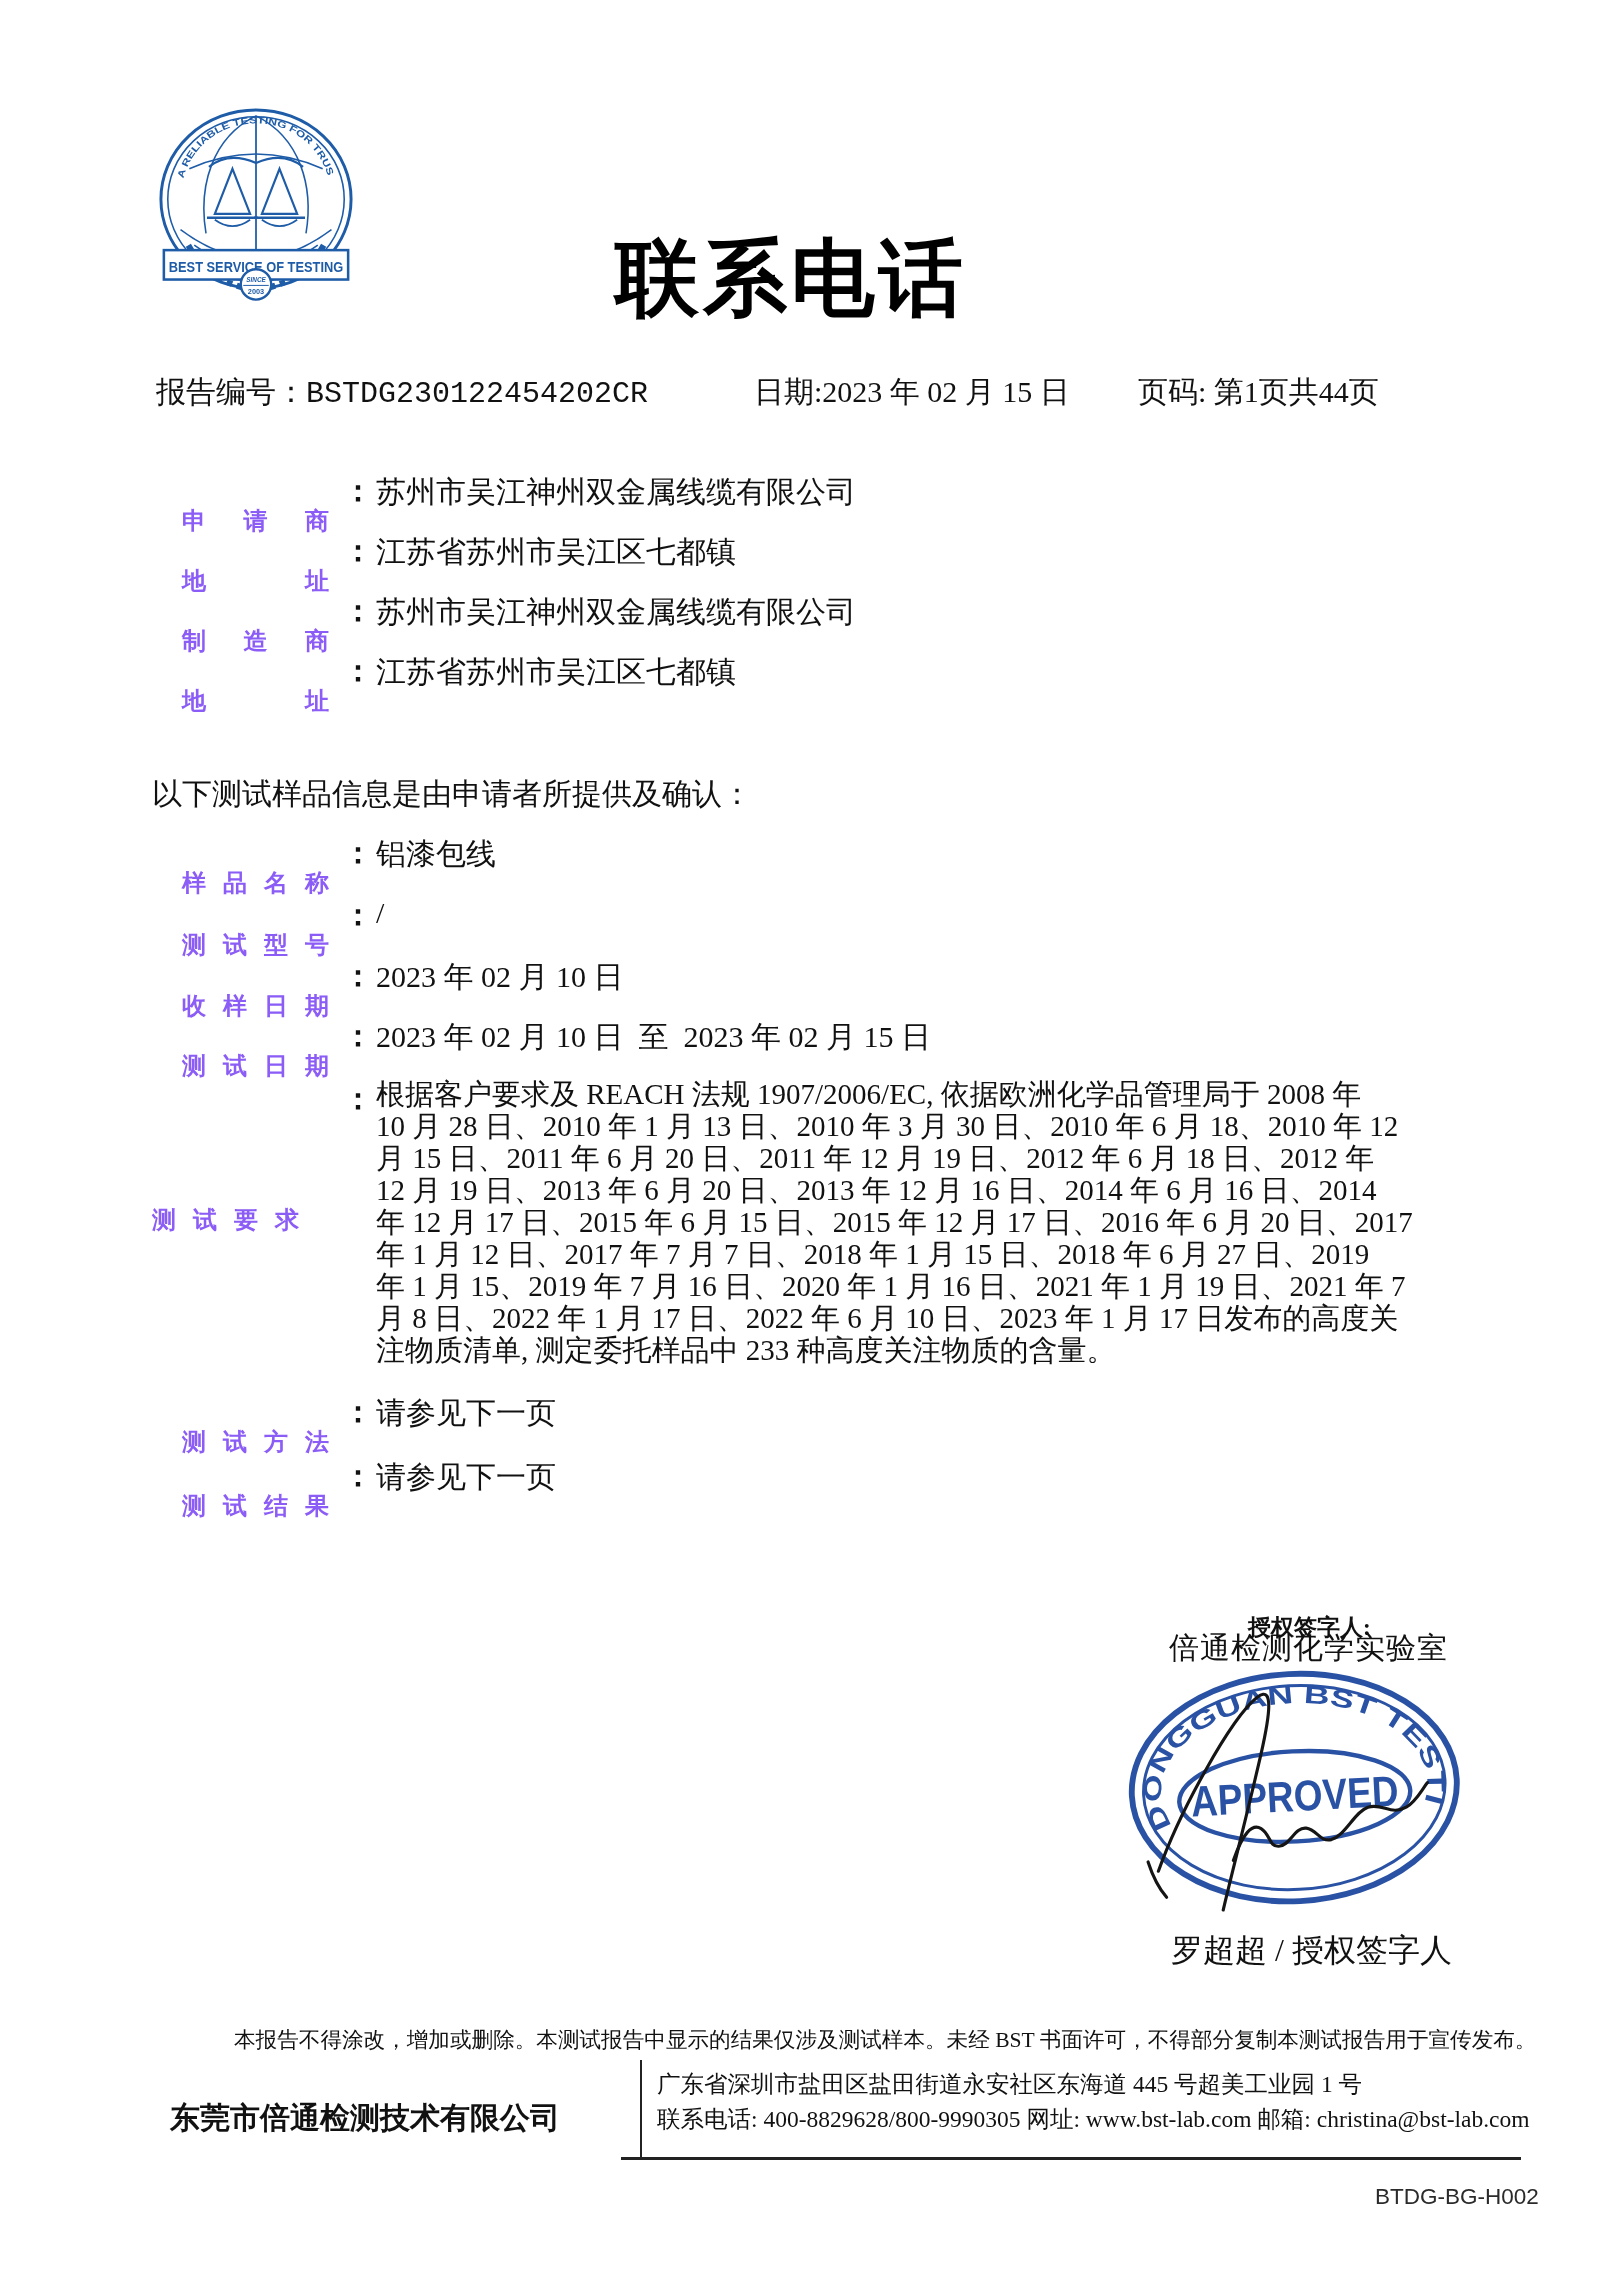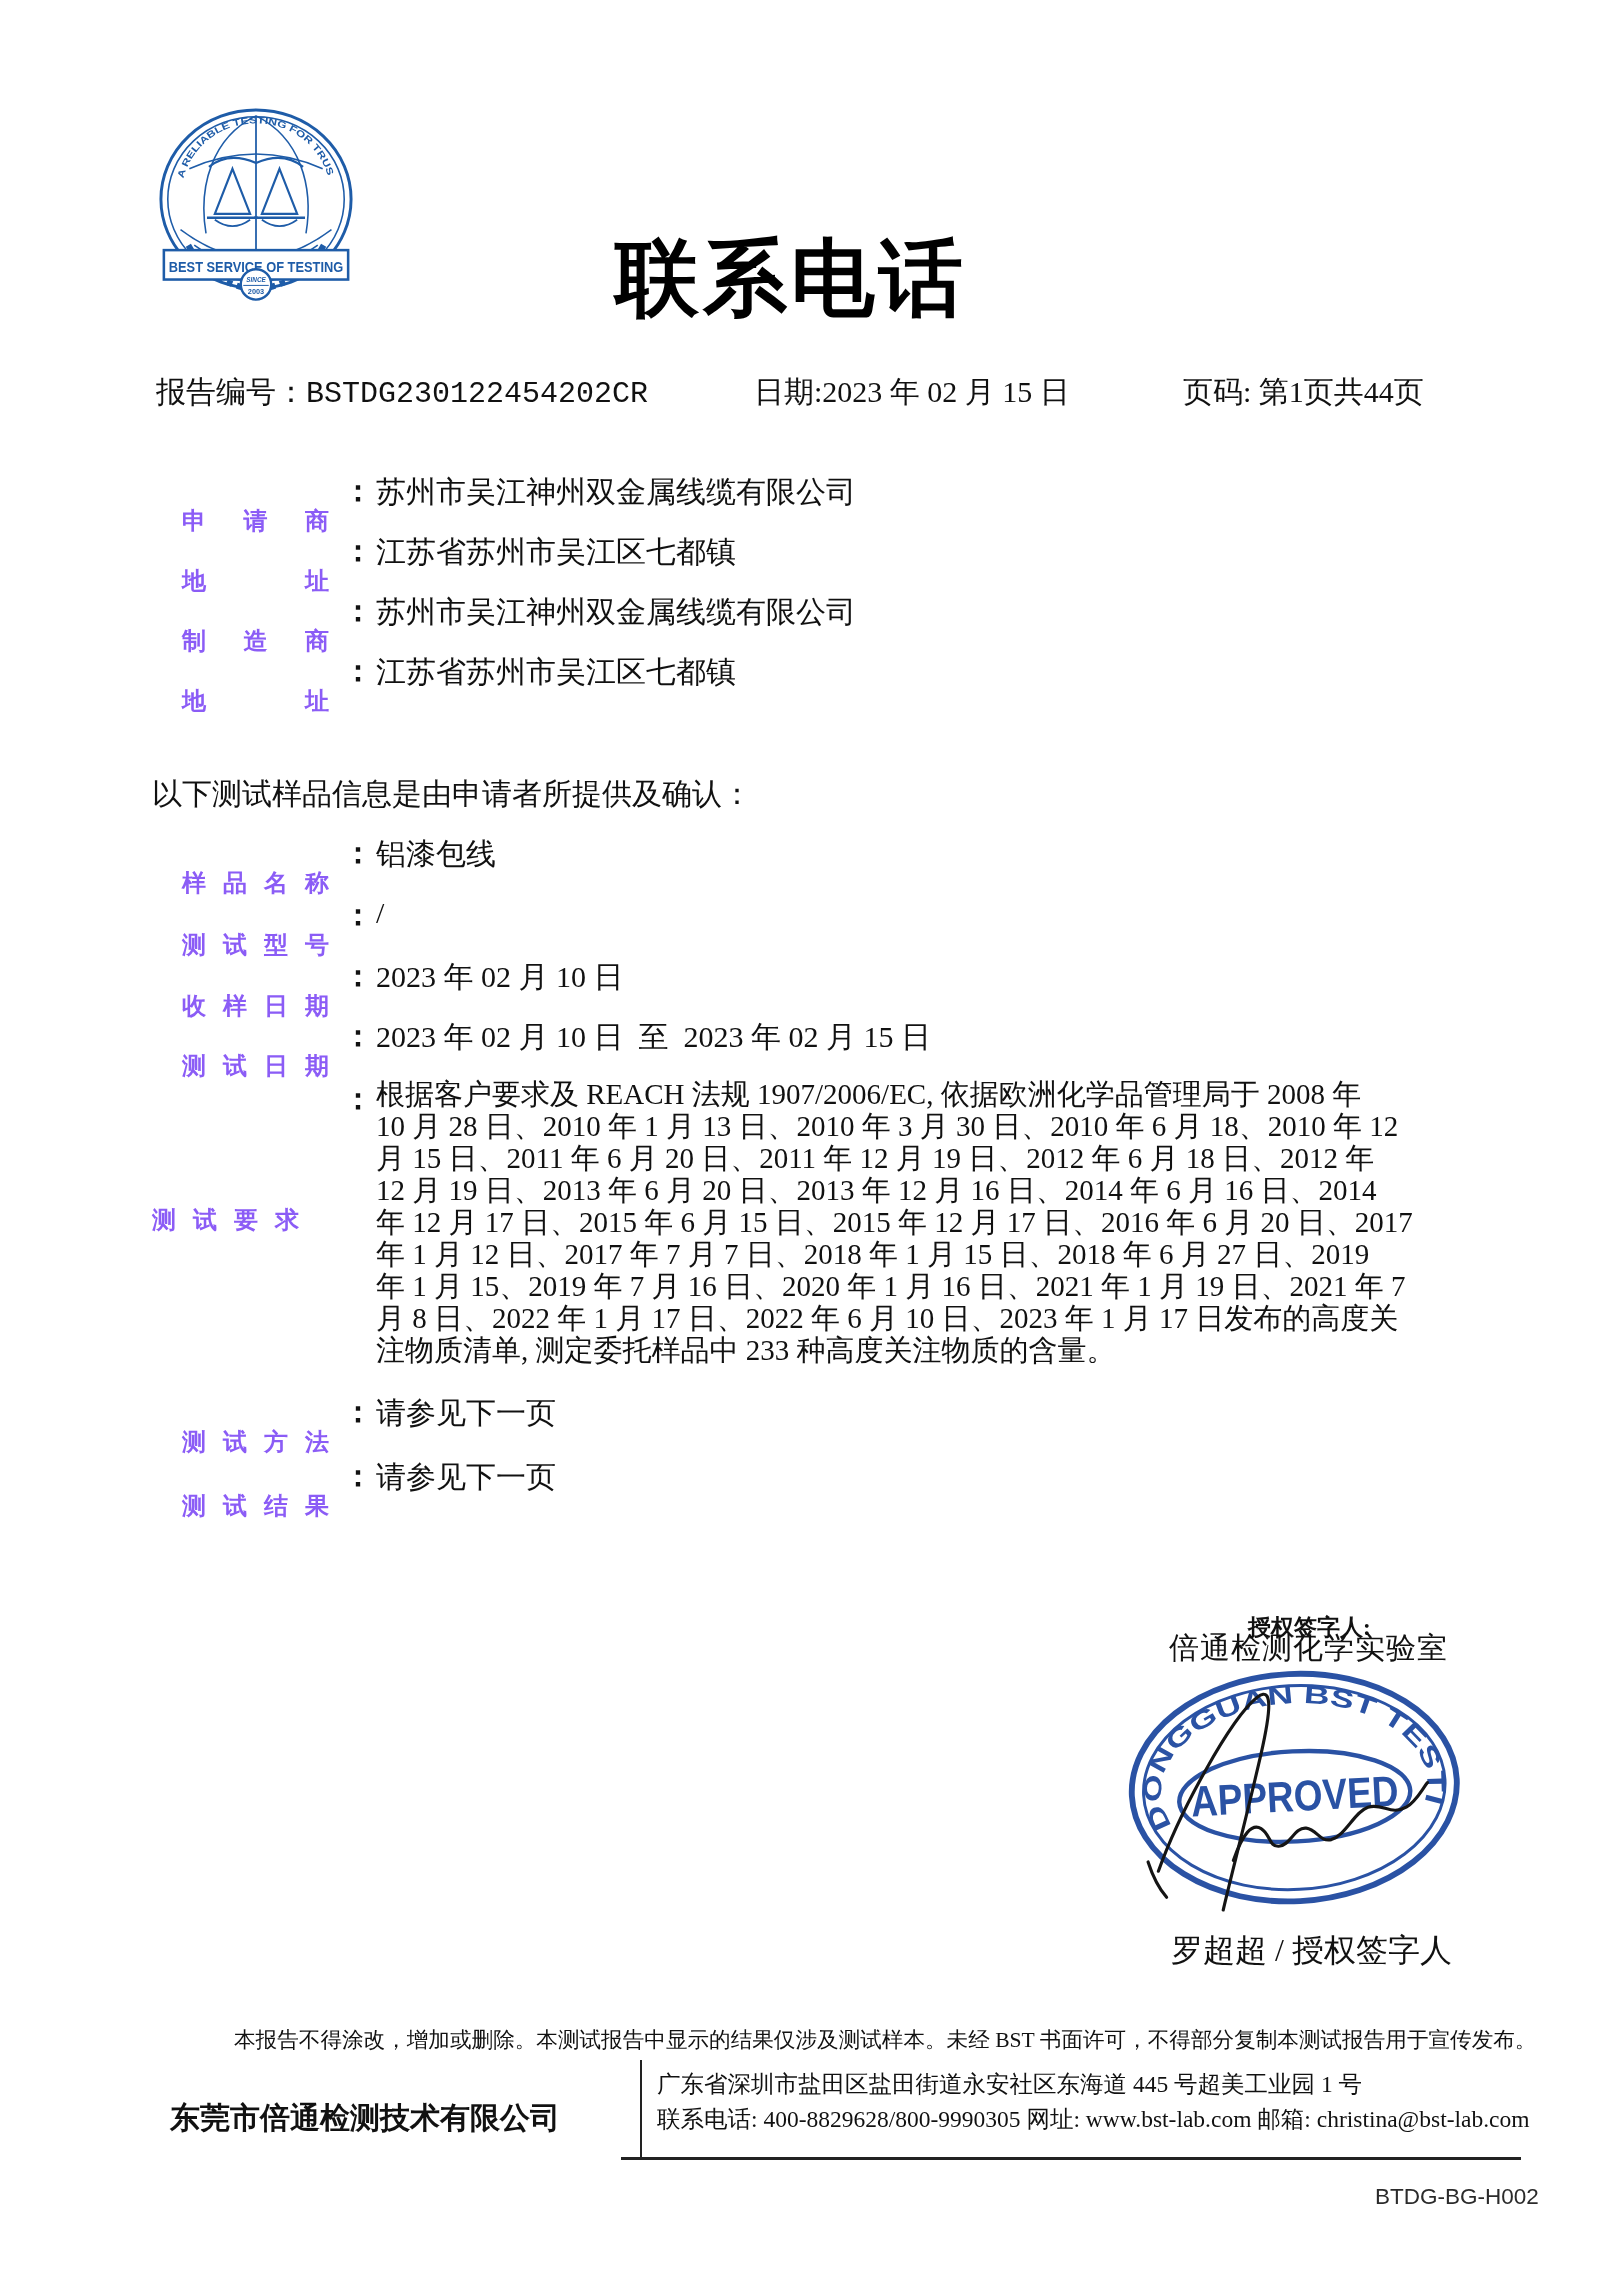--- a/index.html
+++ b/index.html
@@ -85,21 +85,21 @@
       <text x="101" y="178" text-anchor="middle" font-size="6.5" font-style="italic" font-weight="bold" fill="#1e5ca8">SINCE</text>
       <path d="M 88 181 H 114" stroke="#1e5ca8" stroke-width="1"></path>
       <text x="101" y="190" text-anchor="middle" font-size="7.5" font-weight="bold" fill="#1e5ca8">2003</text>
     </svg>
   </div>
 
   <div class="abs title" style="left:615px;top:222px;">联系电话</div>
 
   <div class="abs meta-line" style="left:156px;top:372px;font-family:Liberation Mono, monospace;"><span>报告编号</span><span>：</span><span>BSTDG230122454202CR</span></div>
   <div class="abs meta-line" style="left:754px;top:372px;"><span>日期:</span><span>2023 年 02 月 15 日</span></div>
-  <div class="abs meta-line" style="left:1138px;top:372px;margin-left:45px;"><span>页码: </span><span>第1页共44页</span></div>
+  <div class="abs meta-line" style="left:1138px;top:372px;"><span>页码: </span><span>第1页共44页</span></div>
 
   <div class="frow" style="top:471px;">
     <span class="flabel">申请商</span>
     <span class="fcolon">：</span>
     <span class="fvalue">苏州市吴江神州双金属线缆有限公司</span>
   </div>
   <div class="frow" style="top:531px;">
     <span class="flabel">地址</span>
     <span class="fcolon">：</span>
     <span class="fvalue">江苏省苏州市吴江区七都镇</span>

